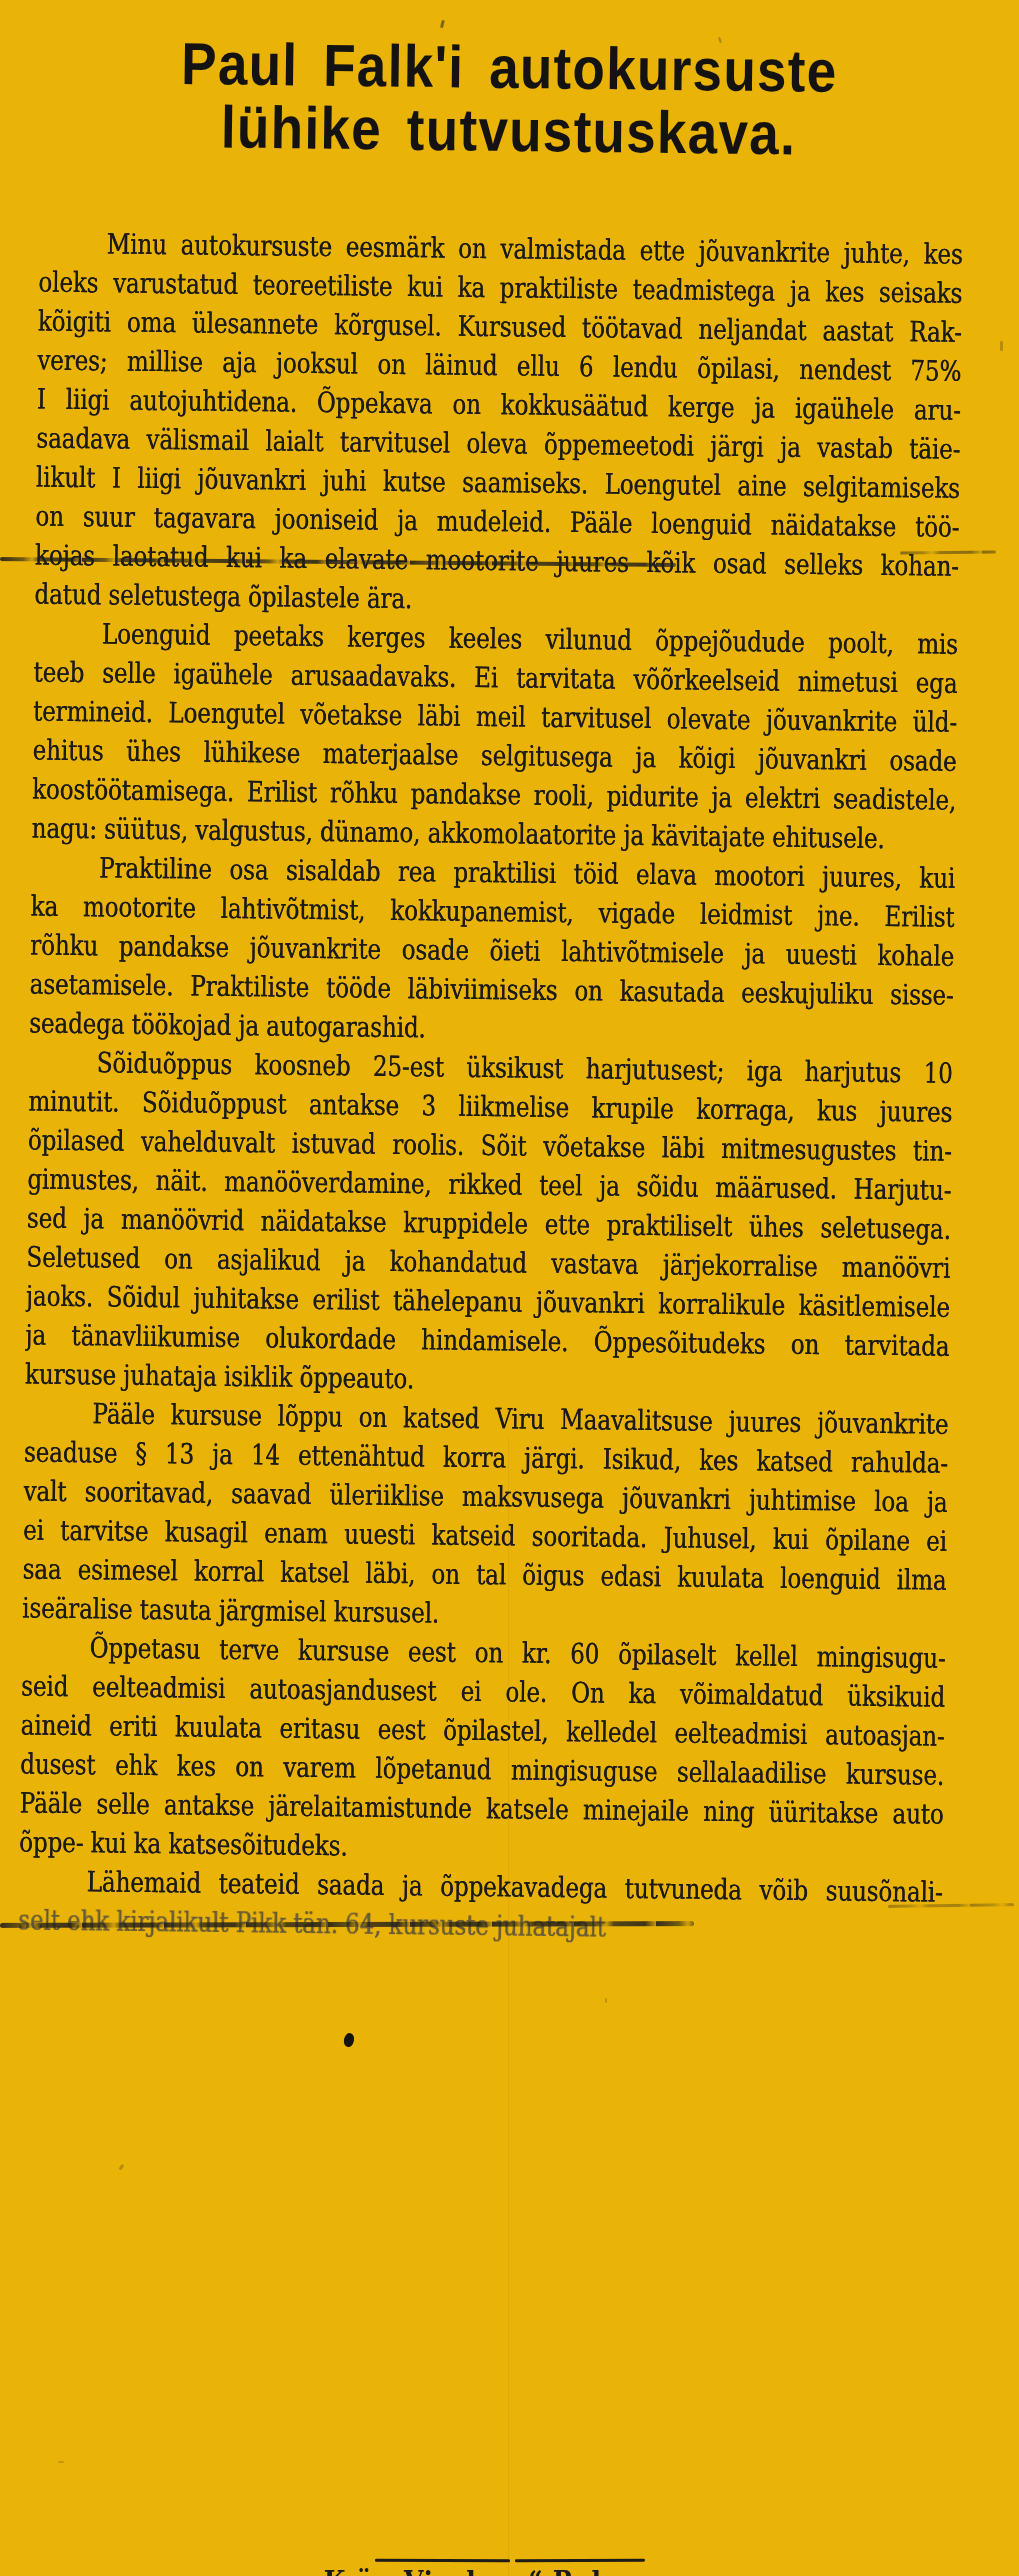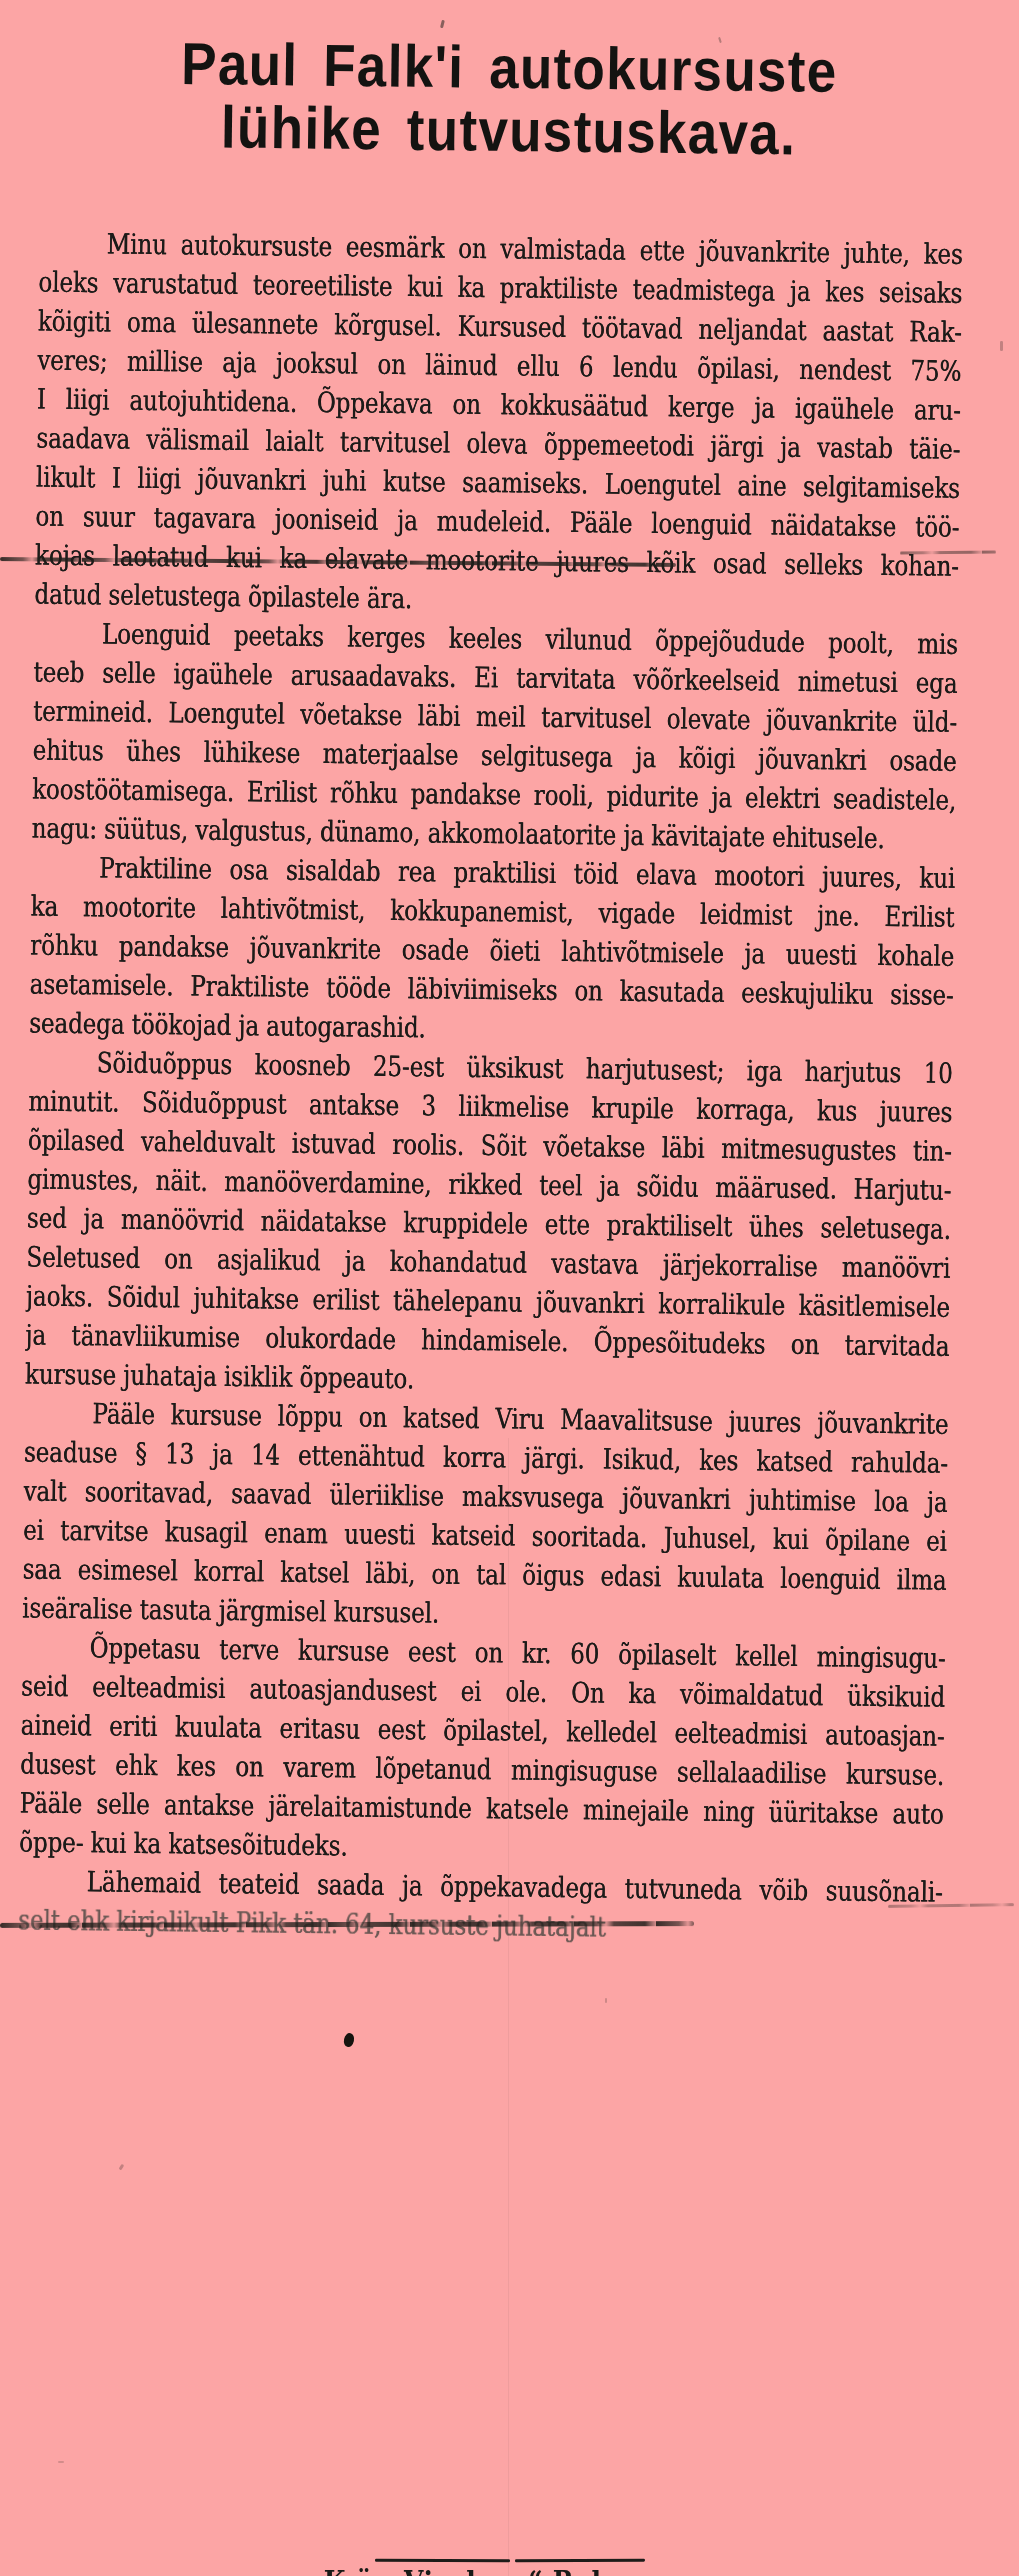--- a/index.html
+++ b/index.html
@@ -1,19 +1,19 @@
 <!DOCTYPE html>
 <html style="font-size:10px"><head>
 <meta charset="utf-8">
 <style>
   html,body{margin:0;padding:0;background:#e8e6e1;}
   .sheet{
     position:relative;
     width:1019px;height:2576px;
-    background:#fca5a5;
+    background:#eab308;
     overflow:hidden;
     font-family:"DejaVu Serif", serif;
     color:#1c1b19;
   }
   
   .content{
     position:absolute;left:0;top:0;width:1019px;
     transform:rotate(0.7deg);
     transform-origin:44px 57px;
   }

